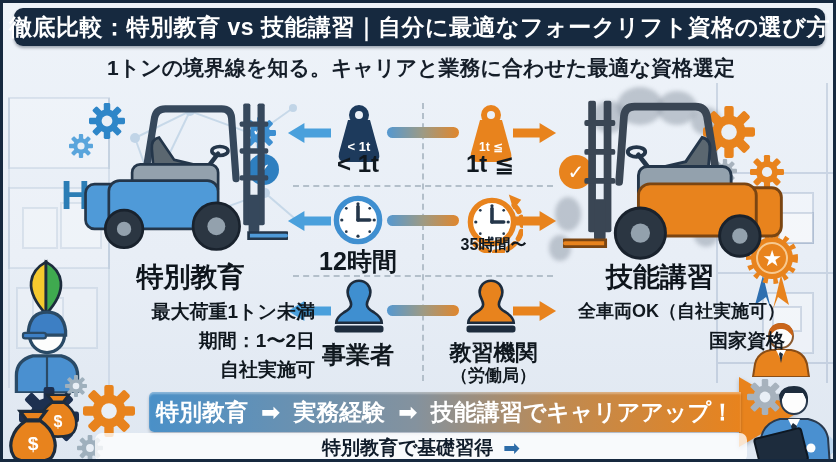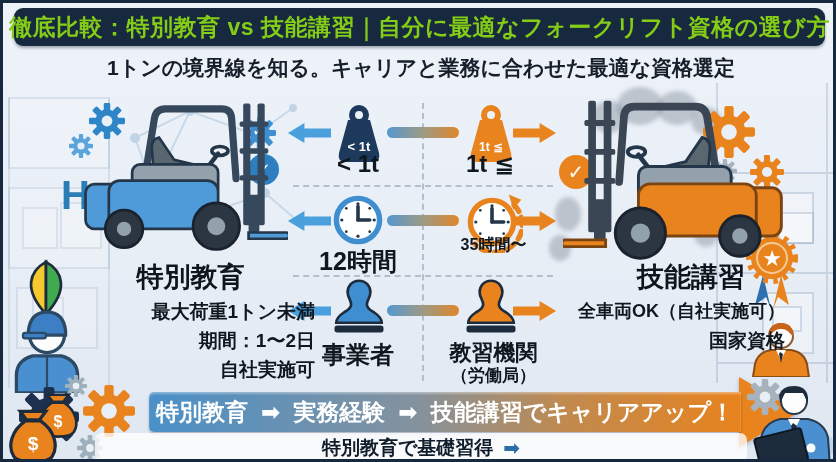--- a/index.html
+++ b/index.html
@@ -4,21 +4,21 @@
 <style>
   html,body{margin:0;padding:0;background:#cfd8e2;}
   *{box-sizing:border-box;}
   body, text, span, div{font-family:"Liberation Sans","DejaVu Sans",sans-serif;}
   #stage{position:relative;width:836px;height:462px;overflow:hidden;
          background:linear-gradient(180deg,#eef3f9 0%,#e8eef6 55%,#dfe7f1 100%);
          border:3px solid #16293f;}
   .abs{position:absolute;}
   .titlebar{left:11px;top:5px;width:811px;height:38px;background:#16293f;border-radius:9px;
             display:flex;align-items:center;justify-content:center;box-shadow:0 2px 3px rgba(10,20,40,.35);}
-  .titlebar span{color:#84cc16;font-size:23px;font-weight:800;letter-spacing:.5px;white-space:nowrap;}
+  .titlebar span{color:#ffffff;font-size:23px;font-weight:800;letter-spacing:.5px;white-space:nowrap;}
   .subtitle{left:0;top:51px;width:836px;text-align:center;font-size:21px;font-weight:800;color:#151e29;}
   .vdash{left:419px;top:100px;height:278px;width:0;border-left:2px dashed #b3bfca;}
   .hdash{height:0;border-top:2px dashed #b3bfca;}
   .gradbar{height:11px;border-radius:6px;background:linear-gradient(90deg,#5598d0 0%,#9d9a84 50%,#e0862c 100%);}
   .rowlabel{font-weight:800;color:#10181f;text-align:center;white-space:nowrap;}
   .colhead{font-size:27px;font-weight:800;color:#0e151c;text-align:center;white-space:nowrap;}
   .coldetails{font-size:19px;line-height:29px;font-weight:800;color:#10181f;text-align:right;white-space:nowrap;}
   .badge{border-radius:50%;display:flex;align-items:center;justify-content:center;color:#fff;font-weight:800;}
   .smoke{border-radius:50%;background:rgba(130,142,155,.45);filter:blur(2px);}
   .h2wrap{color:#2b7db5;font-weight:800;}
@@ -284,21 +284,21 @@
   <div class="abs rowlabel" style="left:428px;top:335px;width:125px;font-size:22px">教習機関</div>
   <div class="abs rowlabel" style="left:428px;top:361px;width:125px;font-size:17px">（労働局）</div>
 
   <div class="abs colhead" style="left:85px;top:256px;width:205px">特別教育</div>
   <div class="abs coldetails" style="left:62px;top:294px;width:250px">
     <div>最大荷重1トン未満</div>
     <div>期間：1〜2日</div>
     <div>自社実施可</div>
   </div>
 
-  <div class="abs colhead" style="left:583px;top:256px;width:210px">技能講習</div>
+  <div class="abs colhead" style="left:552px;top:256px;width:210px">技能講習</div>
   <div class="abs coldetails" style="left:542px;top:294px;width:240px">
     <div style="font-size:18px">全車両OK（自社実施可）</div>
     <div>国家資格</div>
   </div>
 
   <div class="abs banner-head"></div>
   <div class="abs banner-bar">
     <span>特別教育</span>
     <span class="banner-arrow">➡</span>
     <span>実務経験</span>

